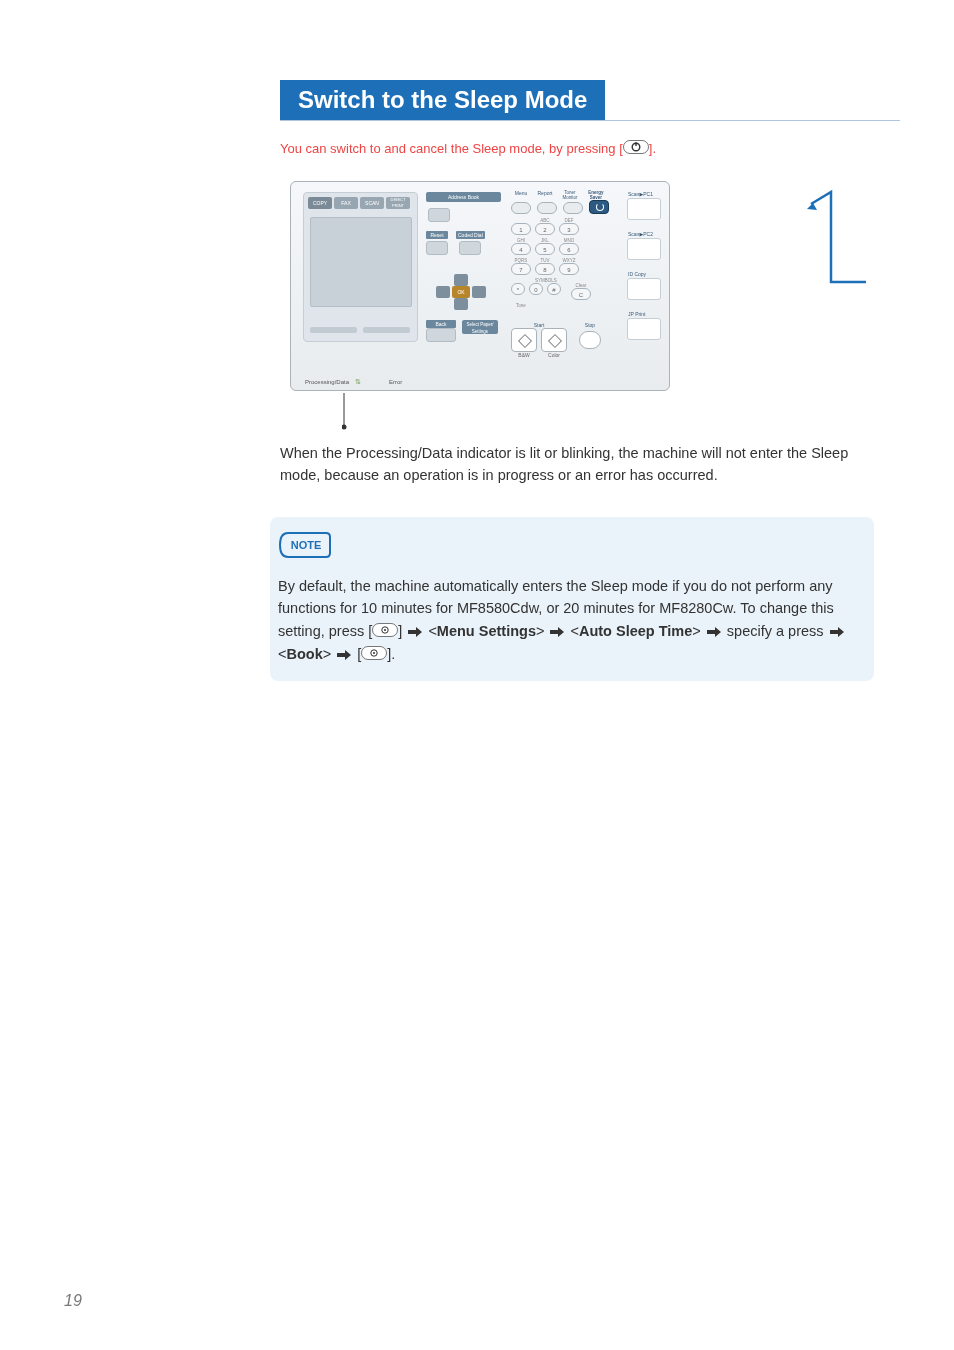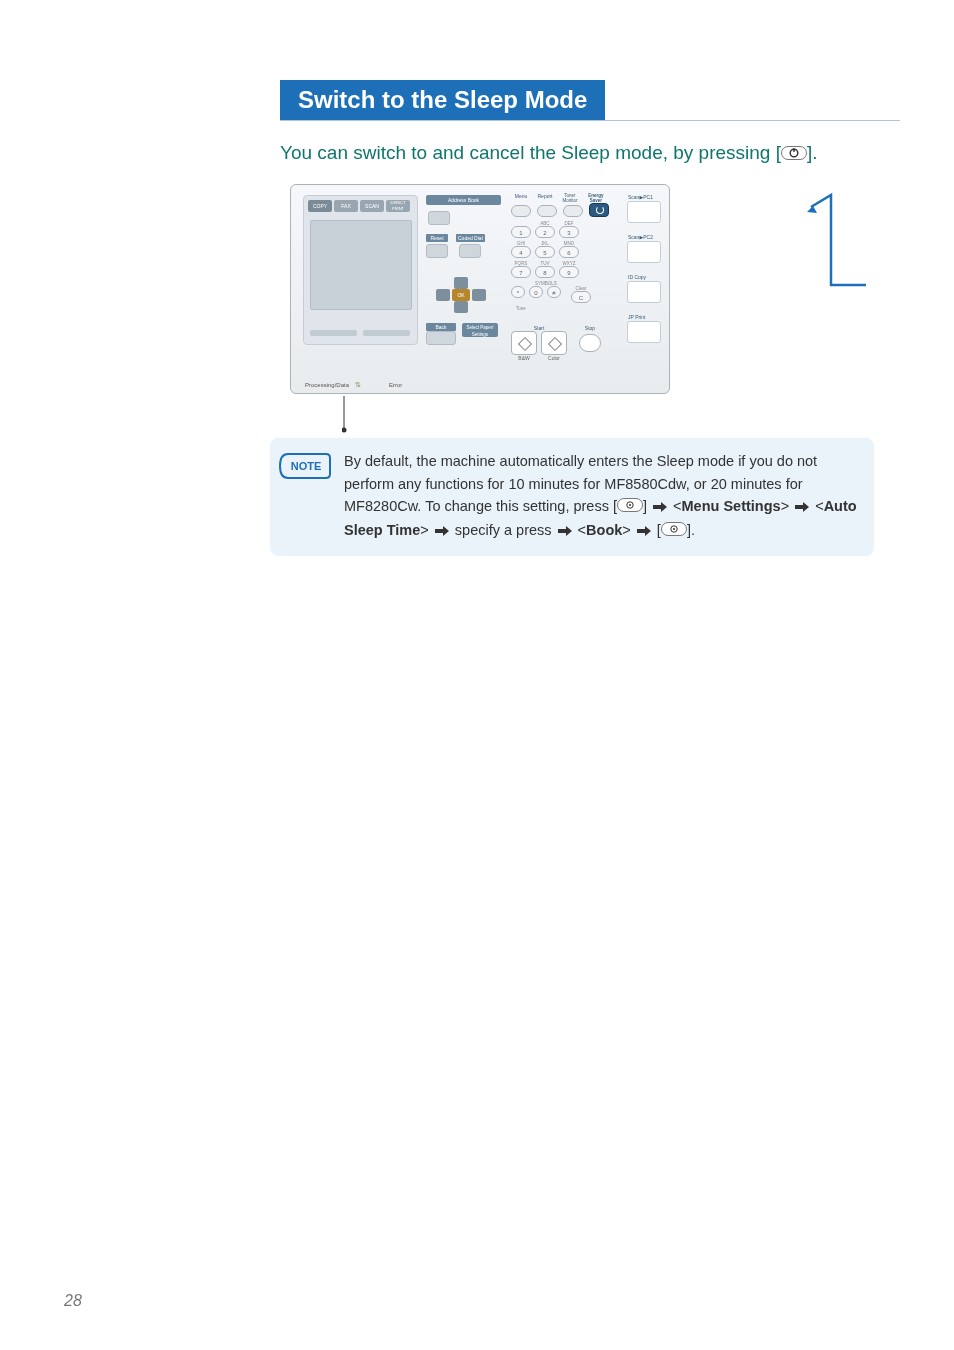--- a/index.html
+++ b/index.html
@@ -34,23 +34,23 @@
       font-size: 24px;
       padding: 6px 18px;
     }
     .title-underline {
       height: 1px;
       background: #b0c4de;
       width: 620px;
       margin-bottom: 18px;
     }
     .intro-text {
-      font-size: 19px;
-      color: #0f766e;
-      margin-bottom: 16px;
+      font-size: 13px;
+      color: #ef4444;
+      margin-bottom: 22px;
       line-height: 1.5;
     }
     .power-icon {
       display: inline-block;
       vertical-align: middle;
     }
 
     
     .panel-wrap {
       margin-left: 10px;
@@ -135,20 +135,21 @@
 
     .note-box {
       display: flex;
       gap: 16px;
       align-items: flex-start;
       background: #eaf3fa;
       border-radius: 8px;
       padding: 12px 16px 14px 8px;
       margin-left: -10px;
       margin-right: -20px;
+      flex-direction: column;
     }
     .note-badge {
       flex: 0 0 auto;
       width: 50px;
       height: 28px;
       margin-top: 2px;
     }
     .note-badge svg { display:block; }
     .note-text {
       font-size: 14.5px;
@@ -356,20 +357,21 @@
       </div>
     </div>
 
     <div class="leader-line">
       <svg width="10" height="38">
           <line x1="2" y1="0" x2="2" y2="32" stroke="#333" stroke-width="1"></line>
           <circle cx="2" cy="34" r="2.5" fill="#333"></circle>
         </svg>
     </div>
 
+    <p class="caption">When the Processing/Data indicator is lit or blinking, the machine will not enter the Sleep mode, because an operation is in progress or an error has occurred.</p>
 
     <div class="note-box">
       <div class="note-badge">
         <svg width="54" height="28" viewBox="0 0 54 28">
           <path d="M 10 2 Q 2 2 2 14 Q 2 26 10 26 L 48 26 Q 52 26 52 22 L 52 6 Q 52 2 48 2 Z" fill="none" stroke="#1d6fb8" stroke-width="2"></path>
           <text x="28" y="18" text-anchor="middle" font-family="Arial" font-weight="700" font-size="11" fill="#1d6fb8">NOTE</text>
         </svg>
       </div>
       <div class="note-text">
         <span>By default, the machine automatically enters the Sleep mode if you do not perform any functions for 10 minutes for MF8580Cdw, or 20 minutes for MF8280Cw. To change this setting, press [</span><span class="key-icon"><svg width="26" height="14" viewBox="0 0 26 14">
@@ -392,14 +394,14 @@
             </svg></span>
         <span> [</span><span class="key-icon"><svg width="26" height="14" viewBox="0 0 26 14">
               <rect x="0.5" y="0.5" width="25" height="13" rx="6.5" fill="#fff" stroke="#555" stroke-width="0.8"></rect>
               <circle cx="13" cy="7" r="3.2" fill="none" stroke="#333" stroke-width="1"></circle>
               <circle cx="13" cy="7" r="1" fill="#333"></circle>
             </svg></span><span>].</span>
       </div>
     </div>
   </div>
 
-  <div class="page-num">28</div>
+  <div class="page-num">19</div>
 </div>
 
 </body></html>

